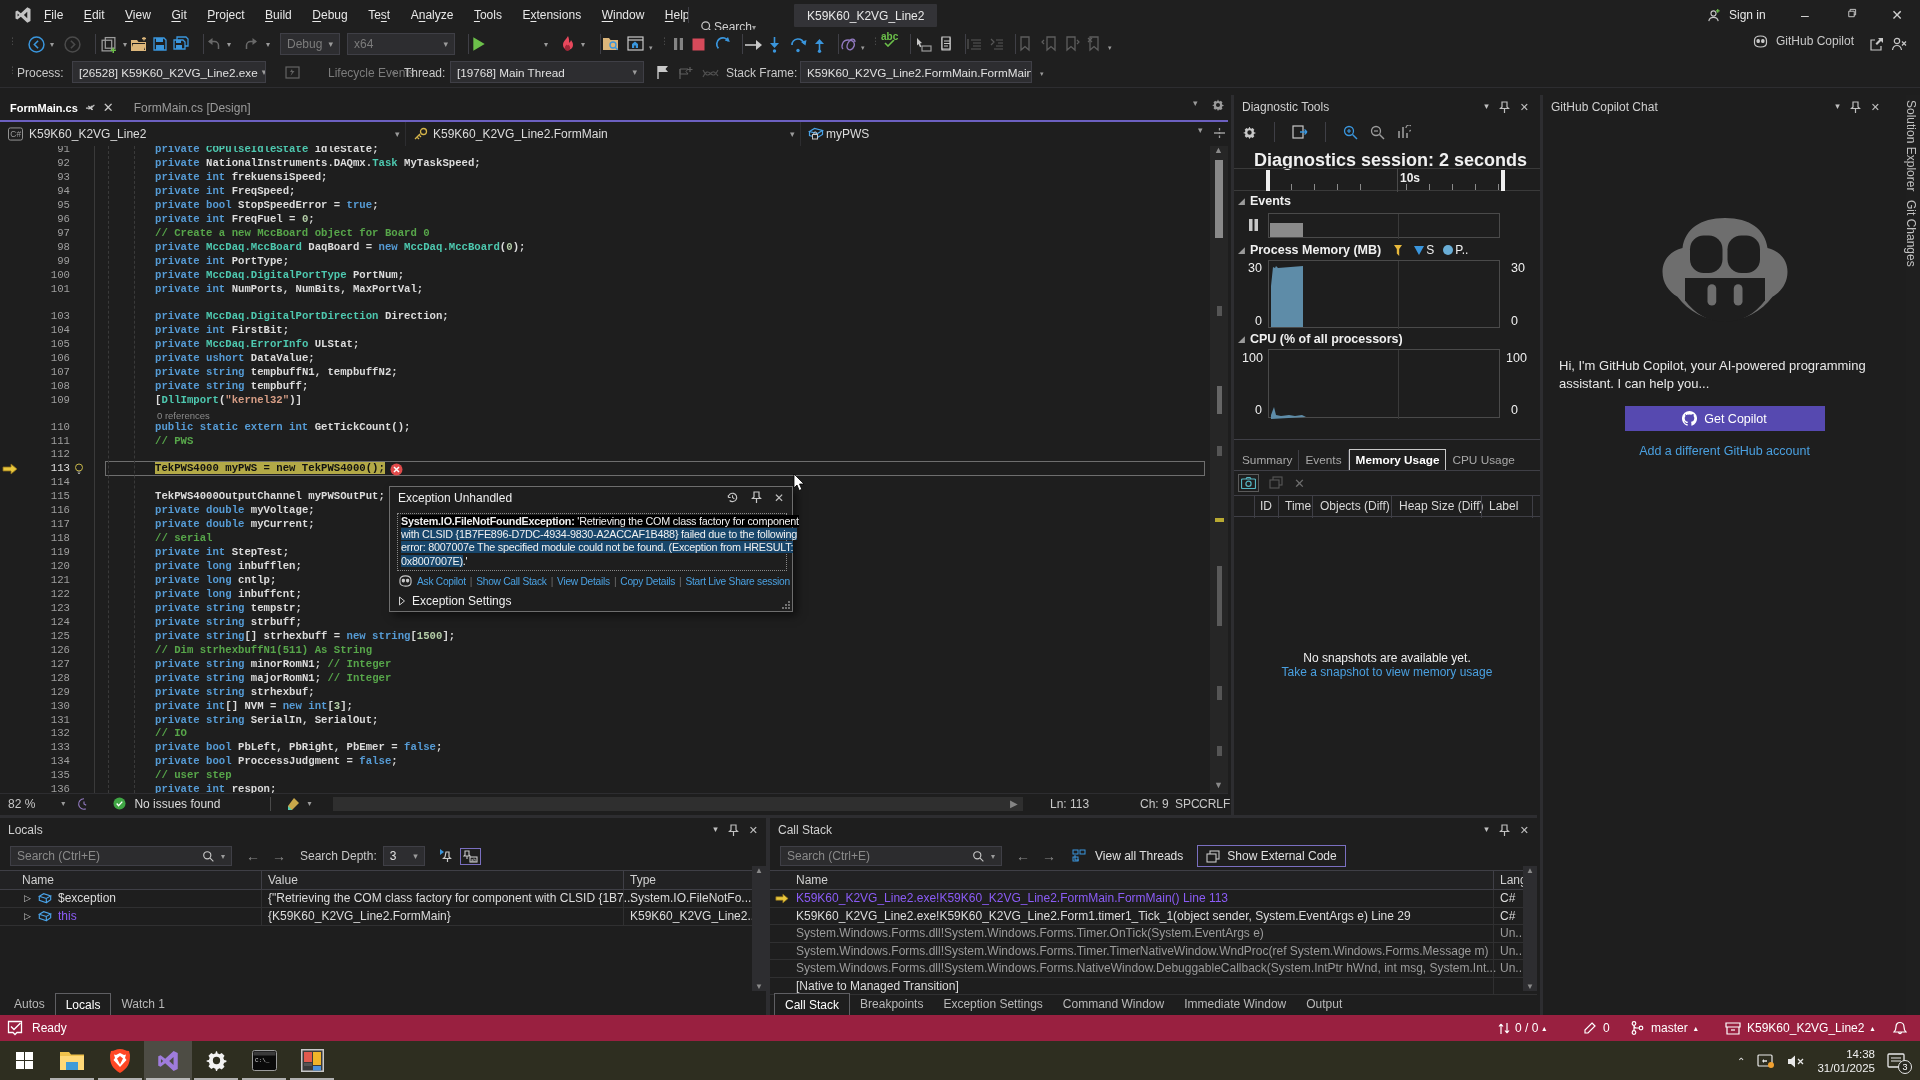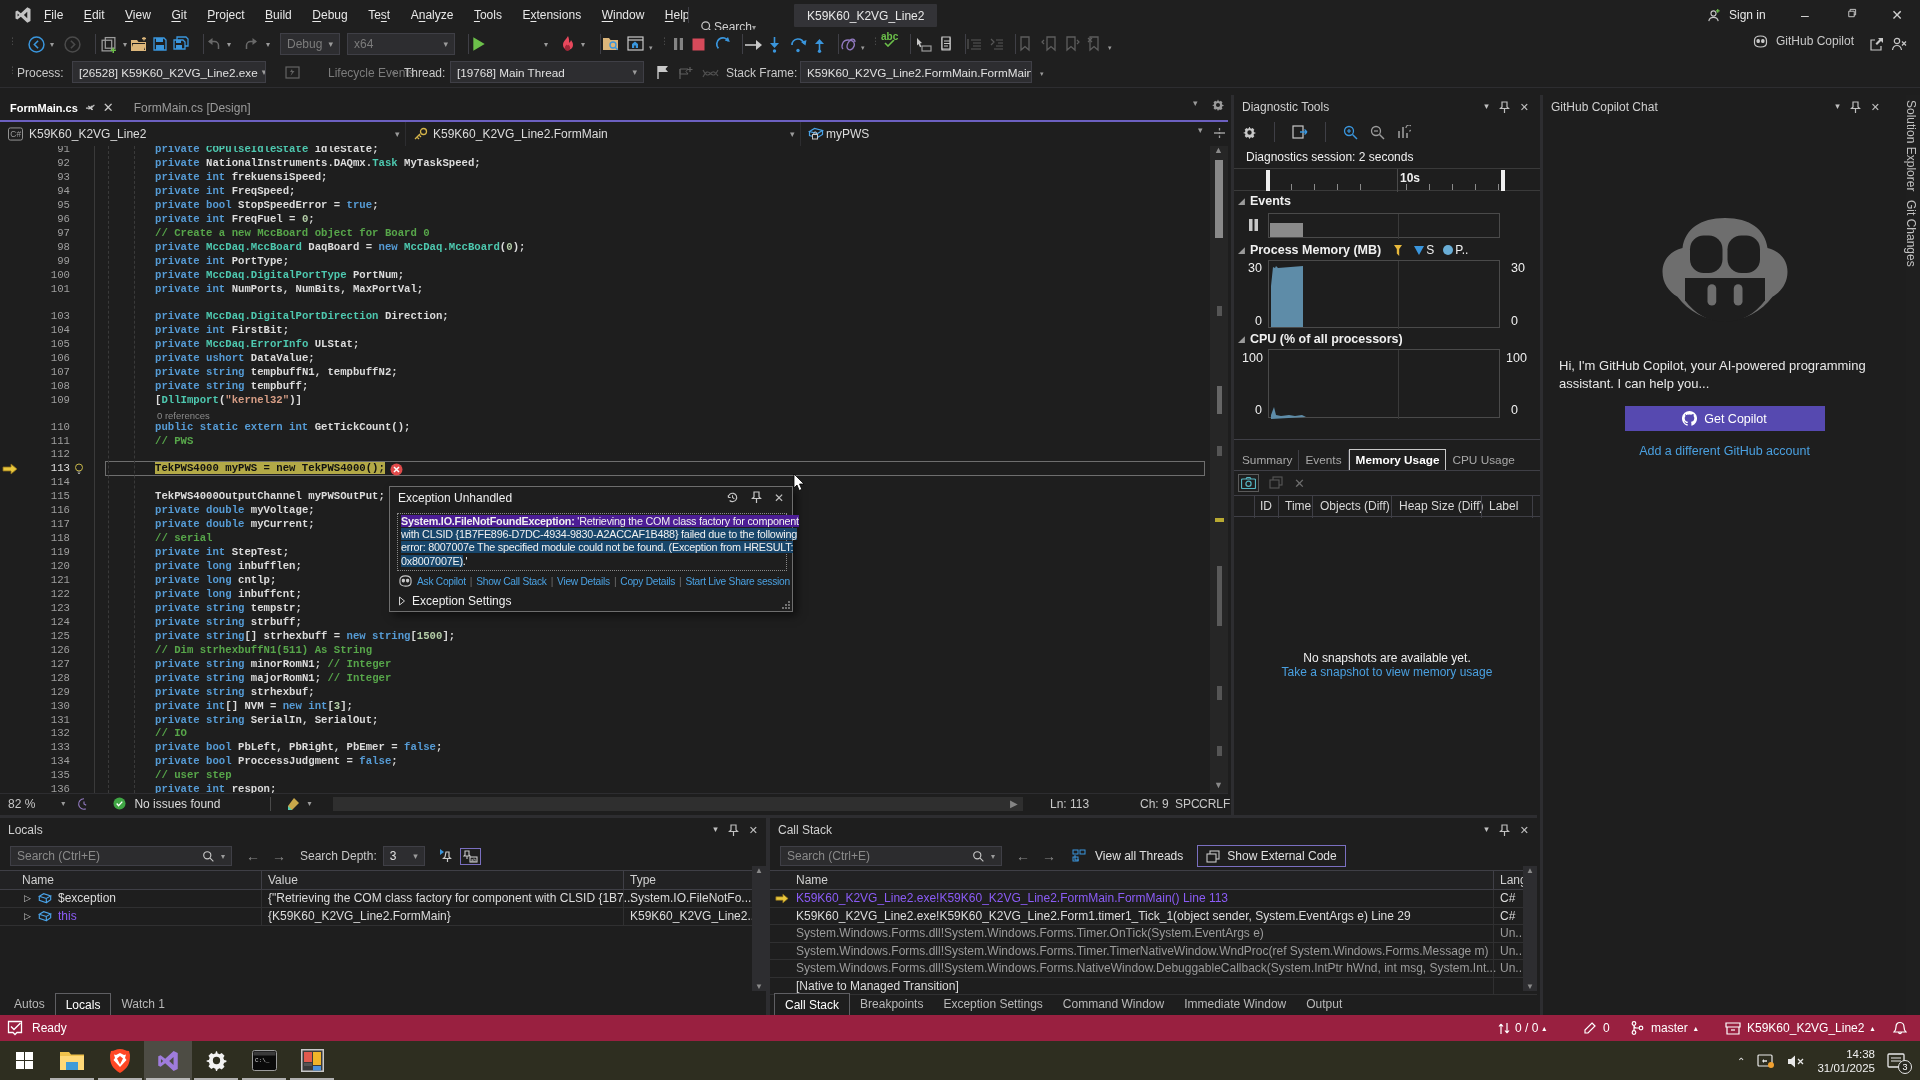--- a/index.html
+++ b/index.html
@@ -452,21 +452,21 @@
           <path fill="none" stroke="#c8c8c8" stroke-width="1.2" d="M2.5 7a4.5 4.5 0 111.4 3.2M2.5 7V4.5M2.5 7H5"></path>
           <path d="M7 4.5V7l2 1.5" fill="none" stroke="#c8c8c8" stroke-width="1.1"></path>
         </svg>
       <svg width="11" height="13" viewBox="0 0 11 13">
           <path fill="none" stroke="#c8c8c8" stroke-width="1.2" d="M3 1h5v5l1.5 1.5h-8L3 6zM5.5 8v4"></path>
         </svg>
       <span style="font-size:12px;">✕</span>
     </div>
   </div>
   <div class="abs" style="left:7px; top:26px; width:390px; height:58px; border:1px dotted #8a8a8a; padding:1px 3px; font-size:10.8px; letter-spacing:-0.22px; line-height:13.2px; color:#f0f0f0; white-space:nowrap;">
-    <span style="background:#4c1d95;"><b>System.IO.FileNotFoundException:</b> 'Retrieving the COM class factory for component</span><br>
+    <span style="background:#000000;"><b>System.IO.FileNotFoundException:</b> 'Retrieving the COM class factory for component</span><br>
     <span style="background:#18466b;">with CLSID {1B7FE896-D7DC-4934-9830-A2ACCAF1B488} failed due to the following</span><br>
     <span style="background:#18466b;">error: 8007007e The specified module could not be found. (Exception from HRESULT:</span><br>
     <span style="background:#18466b;">0x8007007E)</span>.'
   </div>
   <div class="row abs" style="left:8px; top:88px; gap:4px; font-size:10.2px; white-space:nowrap; letter-spacing:-0.25px;">
     <svg width="15" height="12" viewBox="0 0 16 13">
         <path fill="none" stroke="#c8c8c8" stroke-width="1.2" d="M2 5.5C2 2.5 4 1 8 1s6 1.5 6 4.5V8c0 2.5-2.5 4-6 4S2 10.5 2 8z"></path>
         <rect x="4" y="4" width="3.4" height="4" rx="1.5" fill="#c8c8c8"></rect>
         <rect x="8.6" y="4" width="3.4" height="4" rx="1.5" fill="#c8c8c8"></rect>
       </svg>
@@ -529,21 +529,21 @@
  <svg width="15" height="15" viewBox="0 0 15 15">
         <circle cx="6" cy="6" r="4.5" fill="none" stroke="#9b9b9b" stroke-width="1.3"></circle>
         <path d="M9.5 9.5L14 14" stroke="#9b9b9b" stroke-width="1.4"></path>
         <path d="M4 6h4" stroke="#9b9b9b" stroke-width="1.2"></path>
       </svg>
  <svg width="14" height="14" viewBox="0 0 14 14">
         <path d="M2 13V6M6 13V2M10 13V8" stroke="#9b9b9b" stroke-width="1.6"></path>
         <path d="M9 3a3 3 0 113 3" fill="none" stroke="#9b9b9b" stroke-width="1.2"></path>
       </svg>
 </div>
-<div class="abs" style="left:12px; top:55px; color:#f0f0f0; font-weight:400; font-size:12px;">Diagnostics session: 2 seconds</div>
+<div class="abs" style="left:20px; top:55px; color:#f0f0f0; font-weight:700; font-size:18px;">Diagnostics session: 2 seconds</div>
 <div class="abs" style="left:0; top:73px; width:306px; height:23px; border-top:1px solid #3a3a3a; border-bottom:1px solid #3a3a3a;">
  <span style="position:absolute; left:166px; top:2px; color:#f0f0f0; font-weight:700;">10s</span>
  <div style="position:absolute; left:163px; top:0; width:1px; height:23px; background:#4a4a4a;"></div>
  <div style="position:absolute; left:57px; bottom:0; width:1px; height:6px; background:#8a8a8a;"></div>
       <div style="position:absolute; left:80px; bottom:0; width:1px; height:6px; background:#8a8a8a;"></div>
       <div style="position:absolute; left:103px; bottom:0; width:1px; height:6px; background:#8a8a8a;"></div>
       <div style="position:absolute; left:126px; bottom:0; width:1px; height:6px; background:#8a8a8a;"></div>
       <div style="position:absolute; left:172px; bottom:0; width:1px; height:6px; background:#8a8a8a;"></div>
       <div style="position:absolute; left:195px; bottom:0; width:1px; height:6px; background:#8a8a8a;"></div>
       <div style="position:absolute; left:218px; bottom:0; width:1px; height:6px; background:#8a8a8a;"></div>

